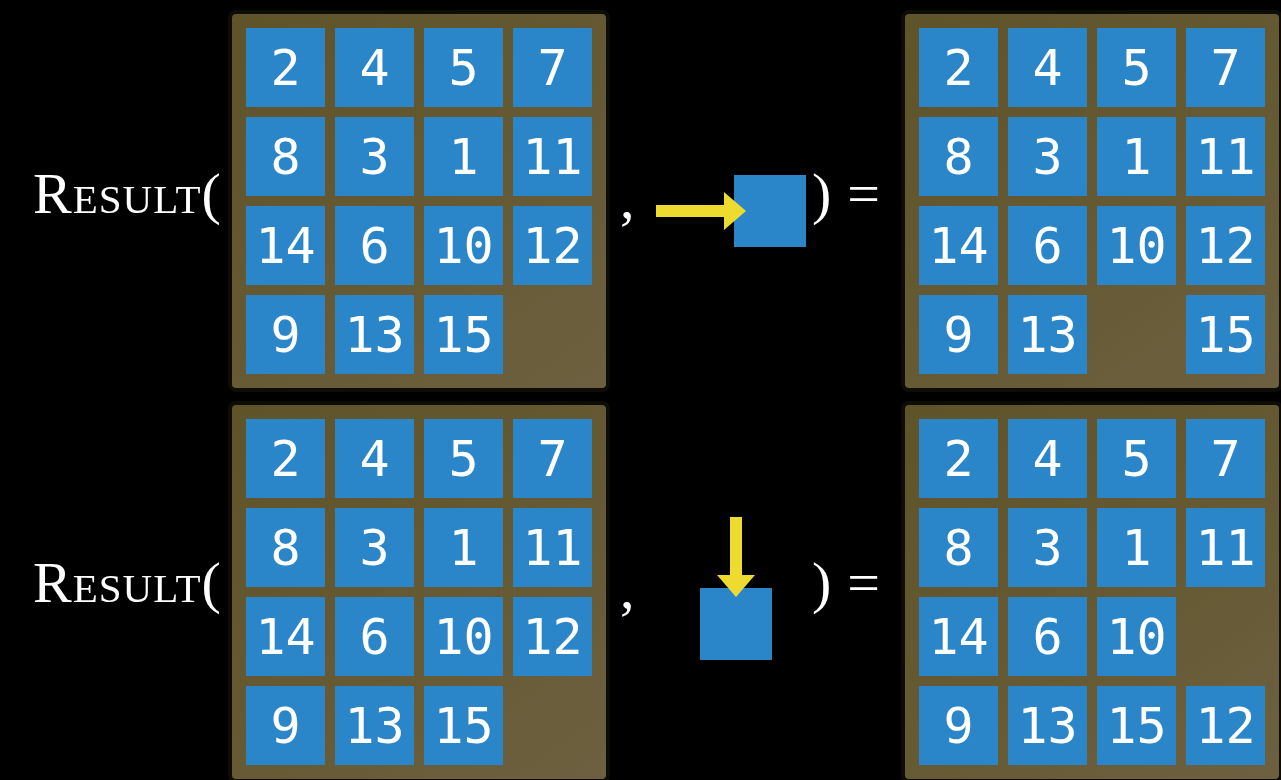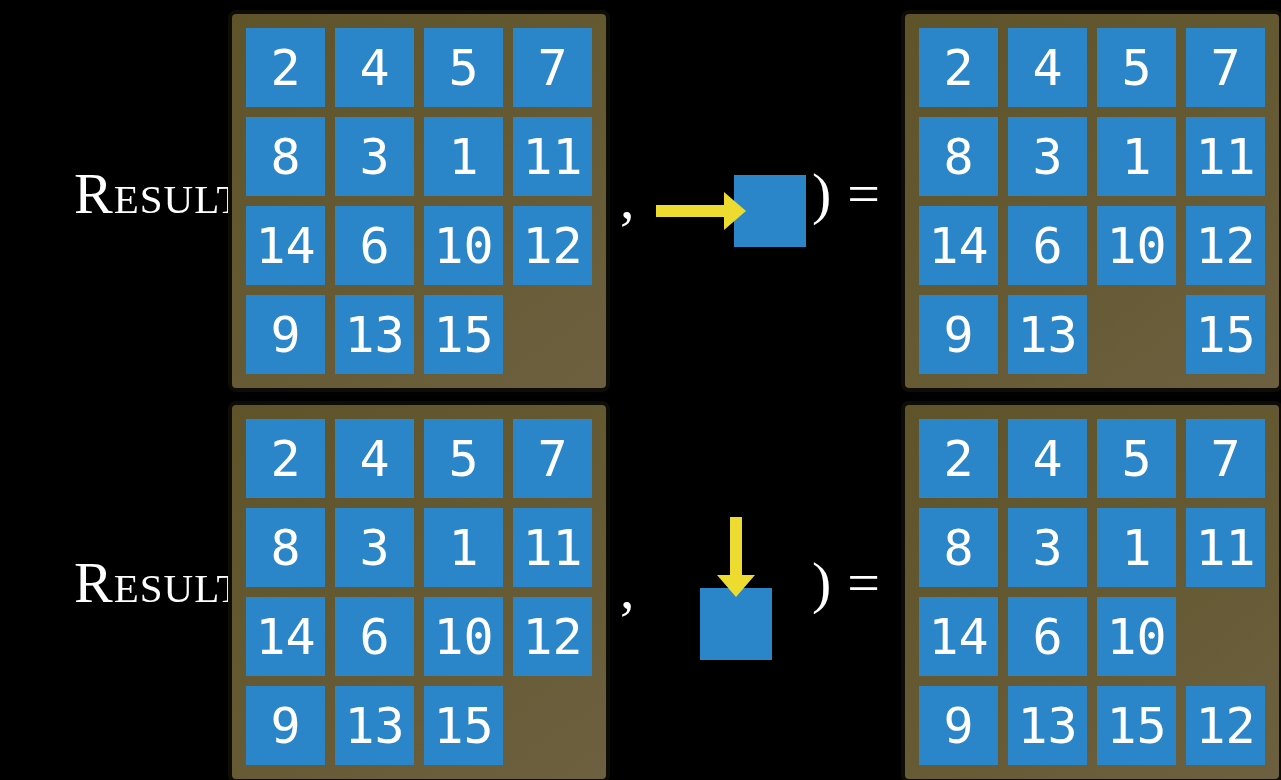--- a/index.html
+++ b/index.html
@@ -14,21 +14,21 @@
     background: var(--bg, #000);
     font-family: "Liberation Serif", "DejaVu Serif", serif;
     color: var(--text, #fff);
   }
   .abs { position: absolute; }
 
   
   .func-label {
     font-size: 58px; line-height: 1; white-space: nowrap;
   }
-  .func-name { font-variant: small-caps; letter-spacing: 1px; margin-left: 41px; }
+  .func-name { font-variant: small-caps; letter-spacing: 1px; }
   .punct { font-size: 58px; line-height: 1; }
   .close-eq { font-size: 58px; line-height: 1; white-space: nowrap; }
   .close-eq .eq-sign { margin-left: 16px; }
 
   
   .pgrid {
     width: 374px; height: 374px; box-sizing: border-box;
     padding: 14px;
     background: linear-gradient(145deg, #5e5329 0%, #665a34 55%, #6c6040 100%);
     border-radius: 4px;

